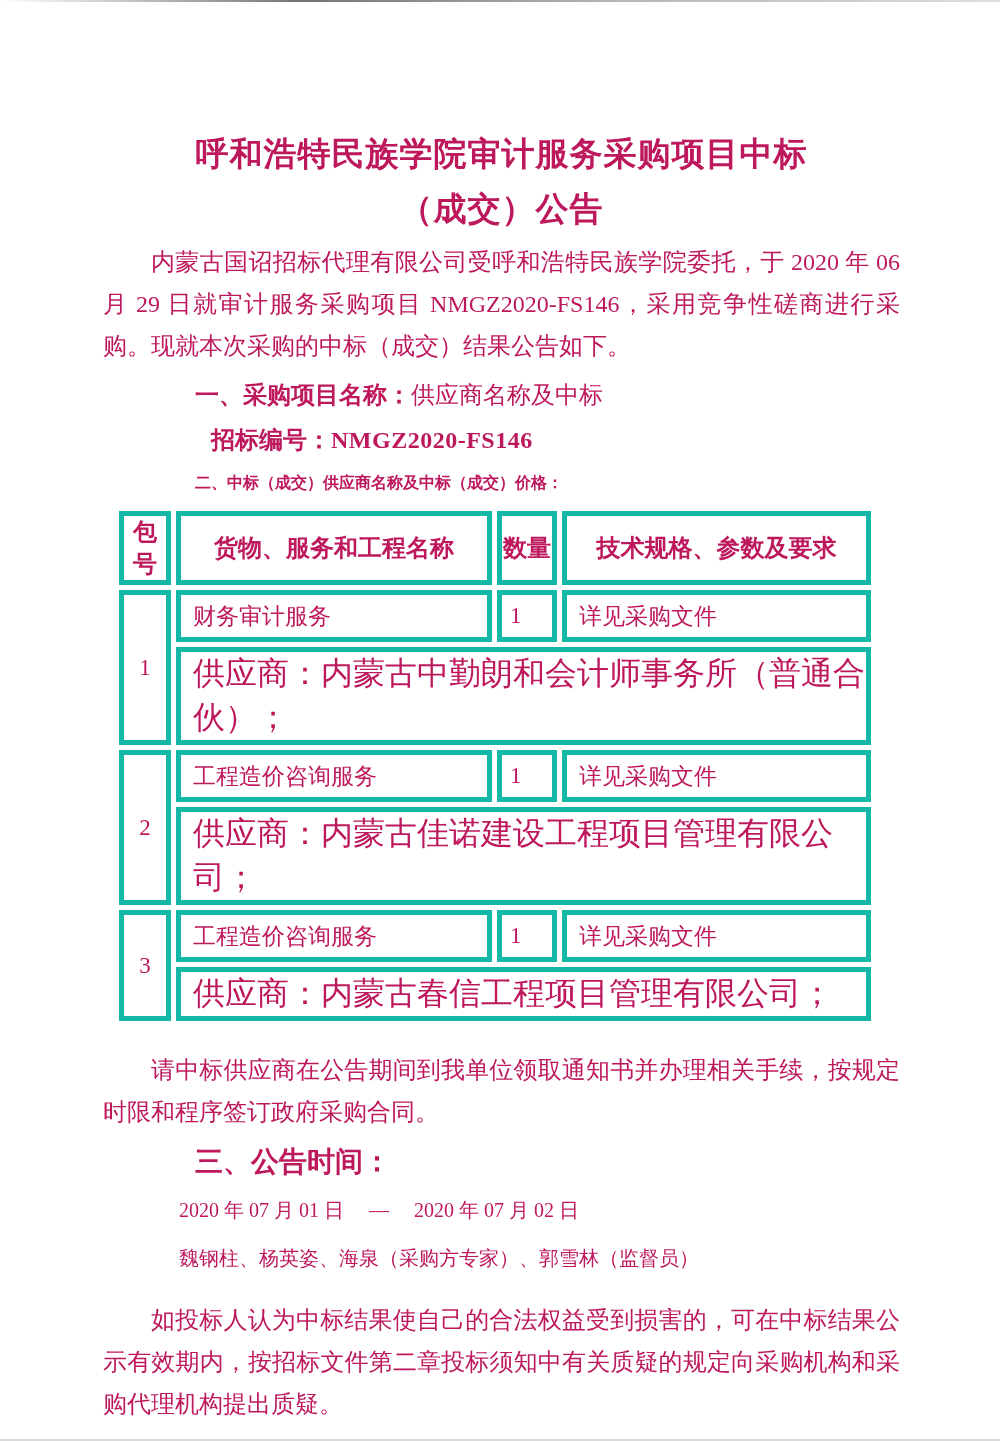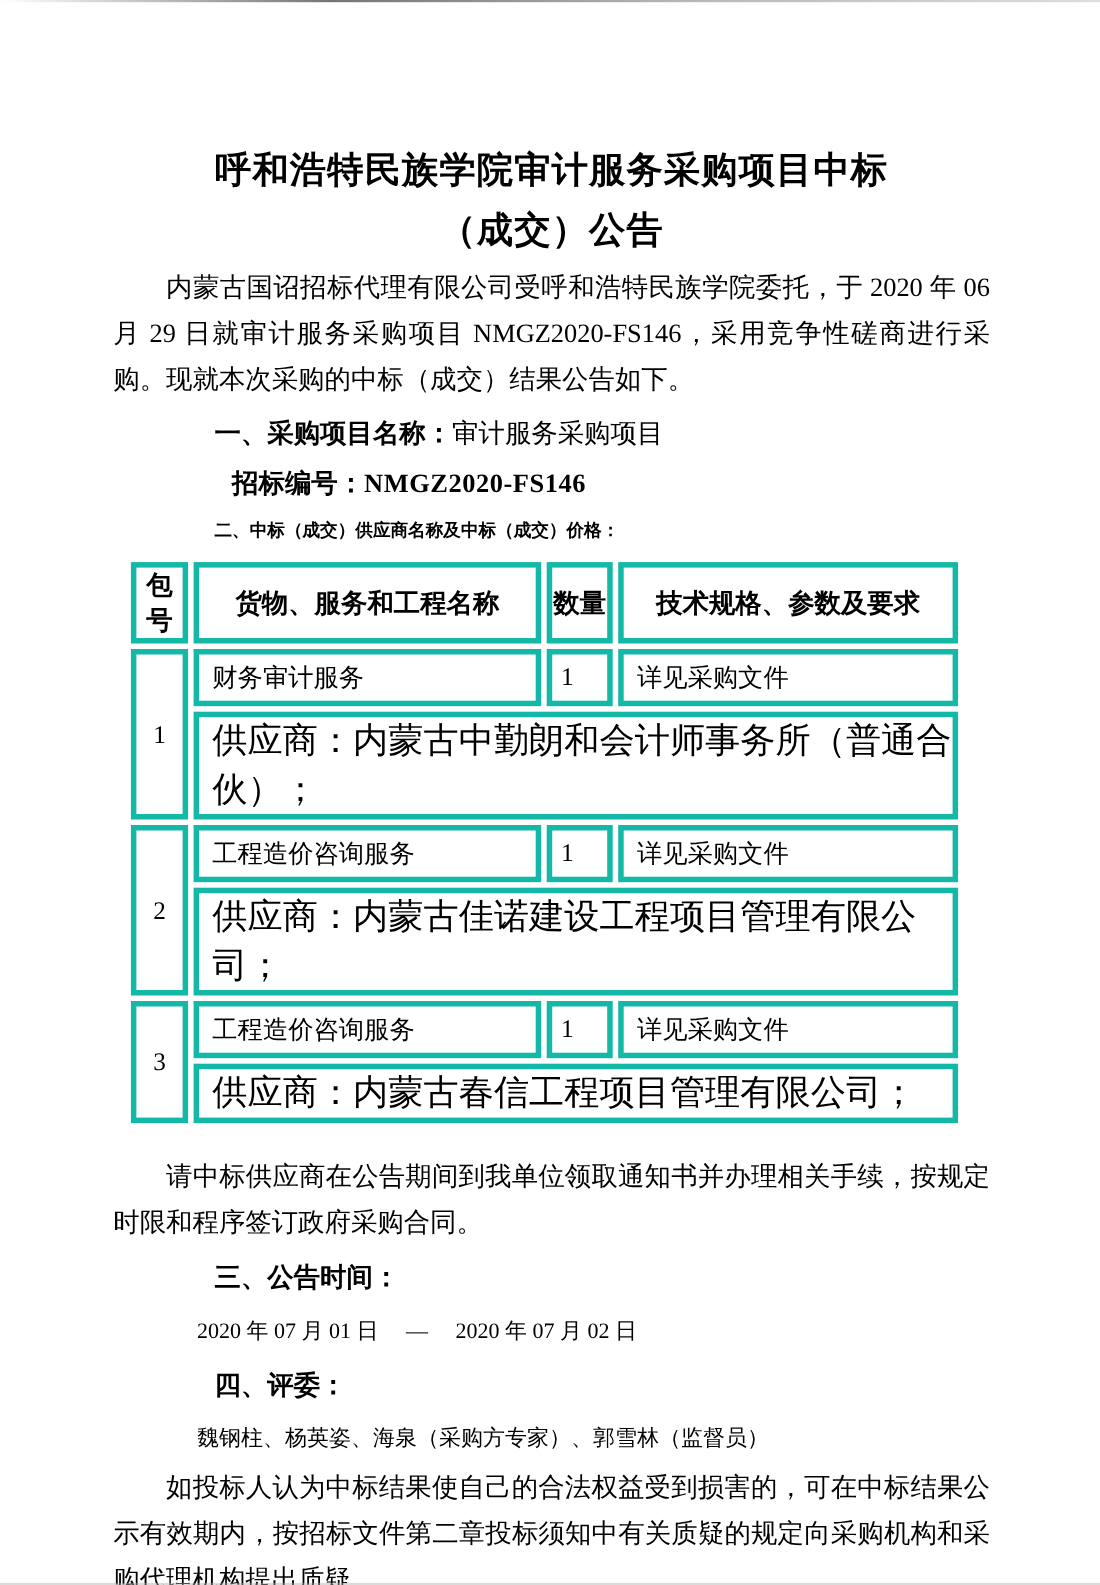--- a/index.html
+++ b/index.html
@@ -3,21 +3,21 @@
 <meta charset="utf-8">
 <style>
   * { margin: 0; padding: 0; box-sizing: border-box; }
   html, body { background: #e8e8e8; }
   .page {
     position: relative;
     width: 1000px;
     height: 1441px;
     margin: 0 auto;
     background: #ffffff;
-    color: #000000;
+    color: #be185d;
     font-family: "Liberation Serif", "DejaVu Serif", serif;
     overflow: hidden;
   }
   .scan-top {
     position: absolute; top: 0; left: 0; width: 100%; height: 2px;
     background: linear-gradient(90deg,
       rgba(120,120,120,0) 0%, rgba(70,70,70,0.75) 30%,
       rgba(110,110,110,0.5) 62%, rgba(160,160,160,0.35) 100%);
   }
   .scan-bottom {
@@ -74,41 +74,41 @@
     text-align: center;
     font-size: 24px;
   }
   .award-table td { height: 52px; }
   td.cell-pkg { text-align: center; font-size: 23px; }
   td.cell-item, td.cell-spec { padding-left: 12px; }
   td.cell-qty { padding-left: 8px; }
   td.cell-supplier { height: 47px; padding-left: 12px; font-size: 32px; }
 
   .notice { margin-top: 23px; }
-  .sec-heading { margin: 8px 0 0 92px; font-size: 24px; line-height: 42px;
+  .sec-heading { margin: 8px 0 0 92px; font-size: 28px; line-height: 42px;
     font-family: "Liberation Sans", "DejaVu Sans", sans-serif; font-weight: 700; }
   .plain-line { margin: 6px 0 0 76px; font-size: 20px; line-height: 42px; }
-  .objection { margin-top: 3px; }
+  .objection { margin-top: 20px; }
 </style>
 </head>
 <body>
 
 <div class="page">
   <div class="scan-top"></div>
 
   <div class="content">
 
     <h1 class="doc-title">
       <span>呼和浩特民族学院审计服务采购项目中标</span>
       <span>（成交）公告</span>
     </h1>
 
     <p class="para intro">内蒙古国诏招标代理有限公司受呼和浩特民族学院委托，于 2020 年 06 月 29 日就审计服务采购项目 NMGZ2020-FS146，采用竞争性磋商进行采购。现就本次采购的中标（成交）结果公告如下。</p>
 
-    <p class="heading-line"><span class="h-label">一、采购项目名称：</span><span>审计服务采购项目</span></p>
+    <p class="heading-line"><span class="h-label">一、采购项目名称：</span><span>供应商名称及中标</span></p>
 
     <p class="tender-line"><span class="h-label">招标编号：</span><span class="tender-value">NMGZ2020-FS146</span></p>
 
     <p class="sec2-line h-bold">二、中标（成交）供应商名称及中标（成交）价格：</p>
 
     <table class="award-table">
       <colgroup>
         <col style="width:52px">
           <col style="width:316px">
           <col style="width:60px">
@@ -154,21 +154,20 @@
         </tr>
       </tbody>
     </table>
 
     <p class="para notice">请中标供应商在公告期间到我单位领取通知书并办理相关手续，按规定时限和程序签订政府采购合同。</p>
 
     <p class="sec-heading">三、公告时间：</p>
 
     <p class="plain-line">2020 年 07 月 01 日　 — 　2020 年 07 月 02 日</p>
 
-    <p class="sec-heading">四、评委：</p>
 
     <p class="plain-line">魏钢柱、杨英姿、海泉（采购方专家）、郭雪林（监督员）</p>
 
     <p class="para objection">如投标人认为中标结果使自己的合法权益受到损害的，可在中标结果公示有效期内，按招标文件第二章投标须知中有关质疑的规定向采购机构和采购代理机构提出质疑。</p>
 
   </div>
 
   <div class="scan-bottom"></div>
 </div>
 

